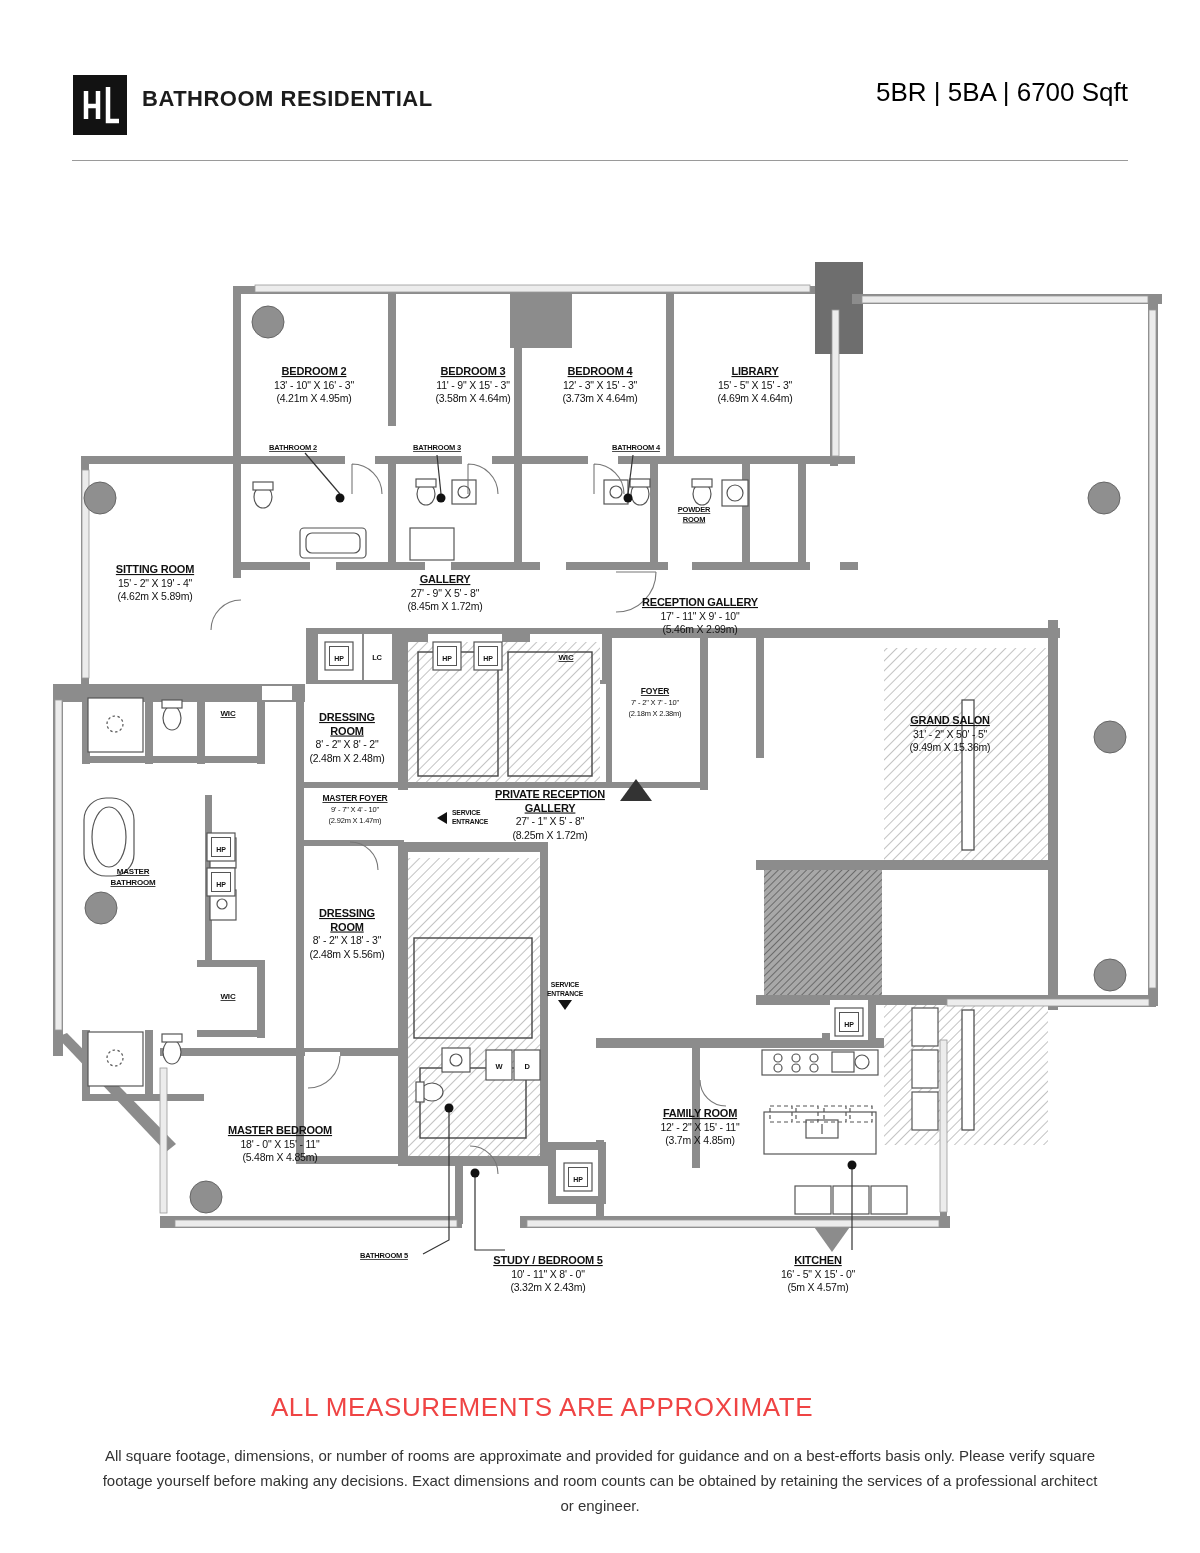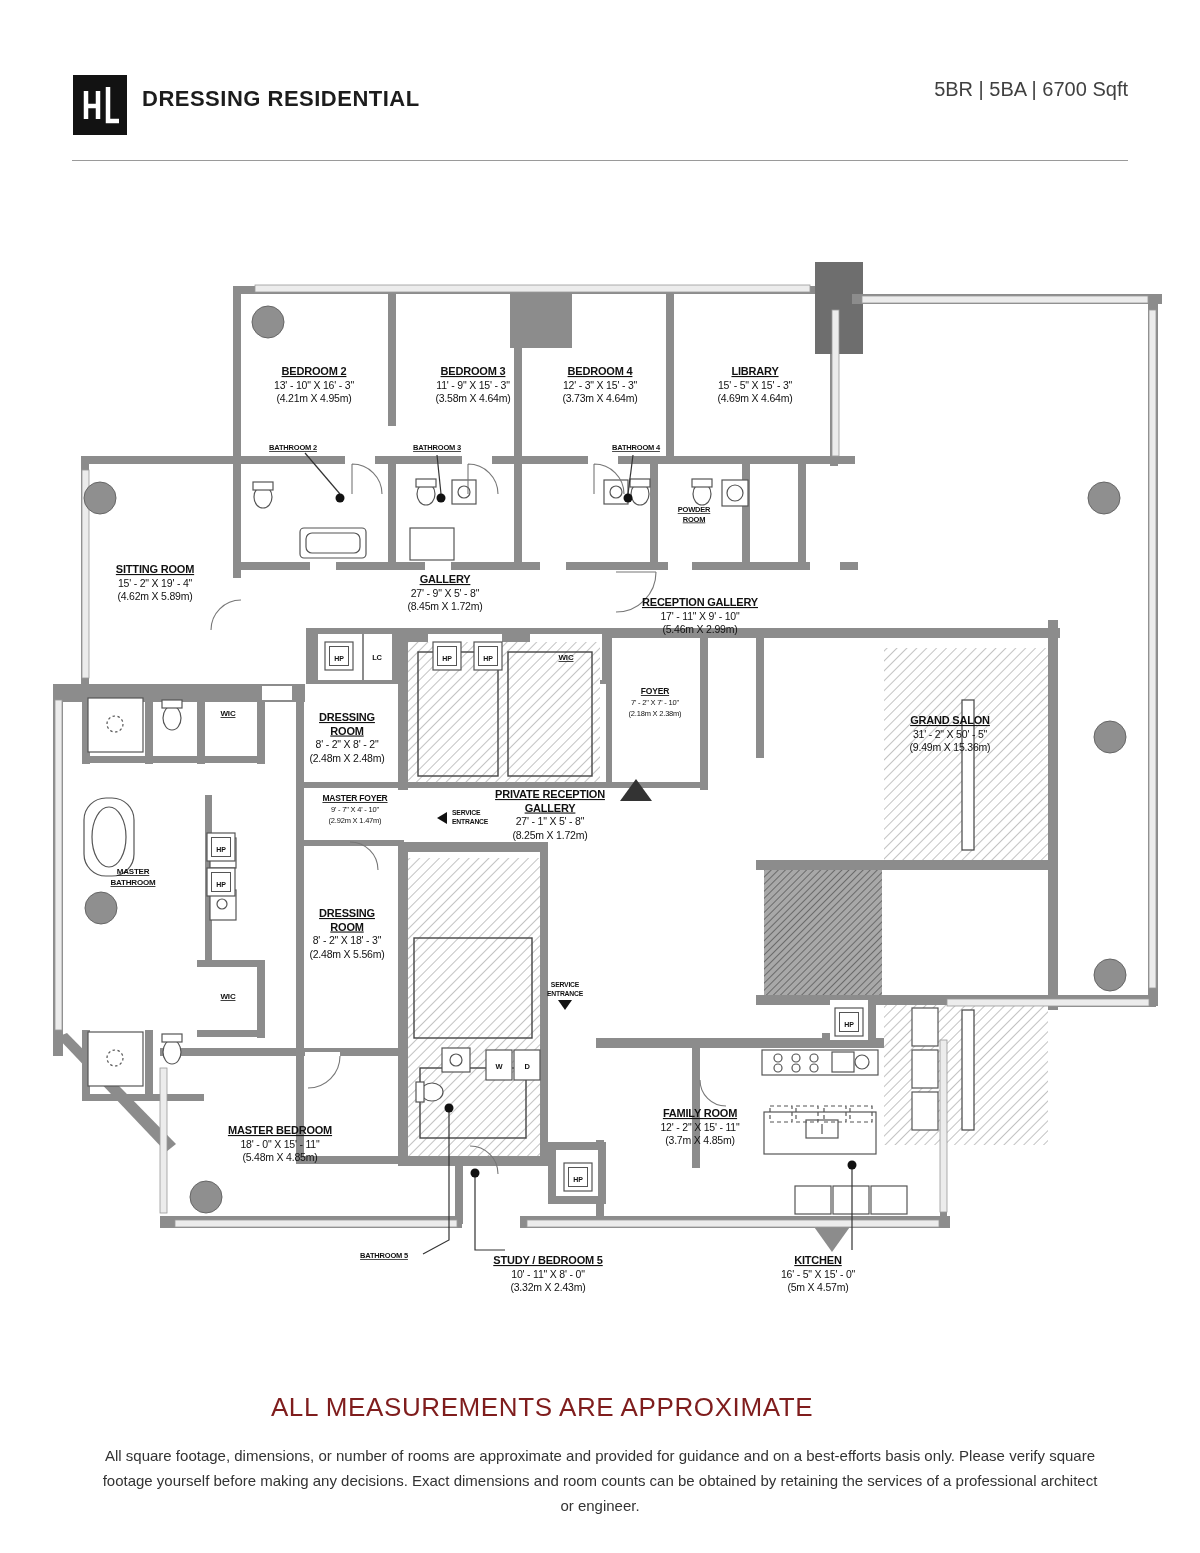--- a/index.html
+++ b/index.html
@@ -3,37 +3,37 @@
 <meta charset="utf-8">
 <style>
   html,body{margin:0;padding:0;background:#fff;}
   body{width:1200px;height:1553px;position:relative;font-family:"Liberation Sans",sans-serif;color:#111;}
   .abs{position:absolute;}
   
   .logo{left:73px;top:75px;width:54px;height:60px;background:#121212;}
   .brand{left:142px;top:86px;font-size:22px;font-weight:700;letter-spacing:.5px;color:#1c1c1c;}
   .addr{right:72px;top:76px;text-align:right;}
   .addr .l1{font-size:24px;font-weight:700;color:#1b1b1b;line-height:1.2;}
-  .addr .l2{font-size:20px;font-weight:400;color:#404040;line-height:1.3;}
+  .addr .l2{font-size:26px;font-weight:400;color:#000000;line-height:1.3;}
   .rule{left:72px;top:160px;width:1056px;height:1px;background:#9a9a9a;}
   
-  .meas{left:0;top:1392px;width:1084px;text-align:center;font-size:26px;font-weight:300;letter-spacing:.6px;color:#7f1d1d;}
+  .meas{left:0;top:1392px;width:1084px;text-align:center;font-size:26px;font-weight:300;letter-spacing:.6px;color:#ef4444;}
   .disc{left:95px;top:1444px;width:1010px;text-align:center;font-size:15px;line-height:1.65;color:#333;}
   svg text{font-family:"Liberation Sans",sans-serif;fill:#111;}
 </style>
 </head>
 <body>
 
 <div class="abs logo">
   <svg width="54" height="60" viewBox="0 0 54 60">
     <path d="M13 16 v28 M13 31 h12 M25 16 v28" stroke="#fff" stroke-width="4.5" fill="none"></path>
     <path d="M35 12 v34 h11" stroke="#fff" stroke-width="4.5" fill="none"></path>
   </svg>
 </div>
-<div class="abs brand">DRESSING RESIDENTIAL</div>
+<div class="abs brand">BATHROOM RESIDENTIAL</div>
 <div class="abs addr">
   <div class="l2">5BR | 5BA | 6700 Sqft</div>
 </div>
 <div class="abs rule"></div>
 
 <svg class="abs" style="left:0;top:0" width="1200" height="1553" viewBox="0 0 1200 1553">
   <defs>
     <pattern id="hx" width="7" height="7" patternUnits="userSpaceOnUse" patternTransform="rotate(45)">
       <rect width="7" height="7" fill="#fff"></rect>
       <line x1="0" y1="0" x2="0" y2="7" stroke="#9a9a9a" stroke-width="1.2"></line>

